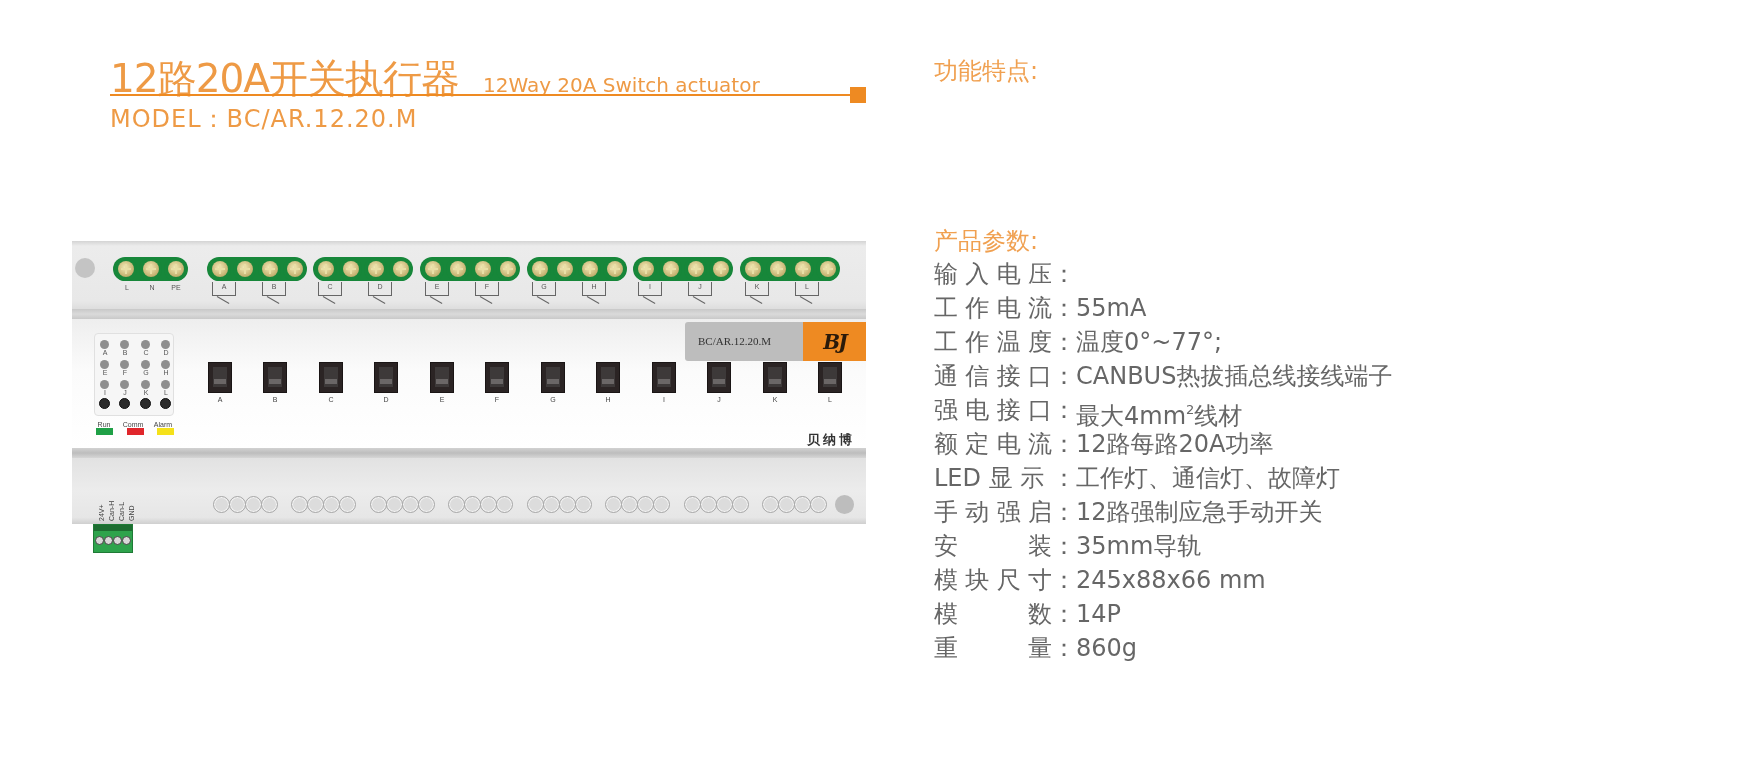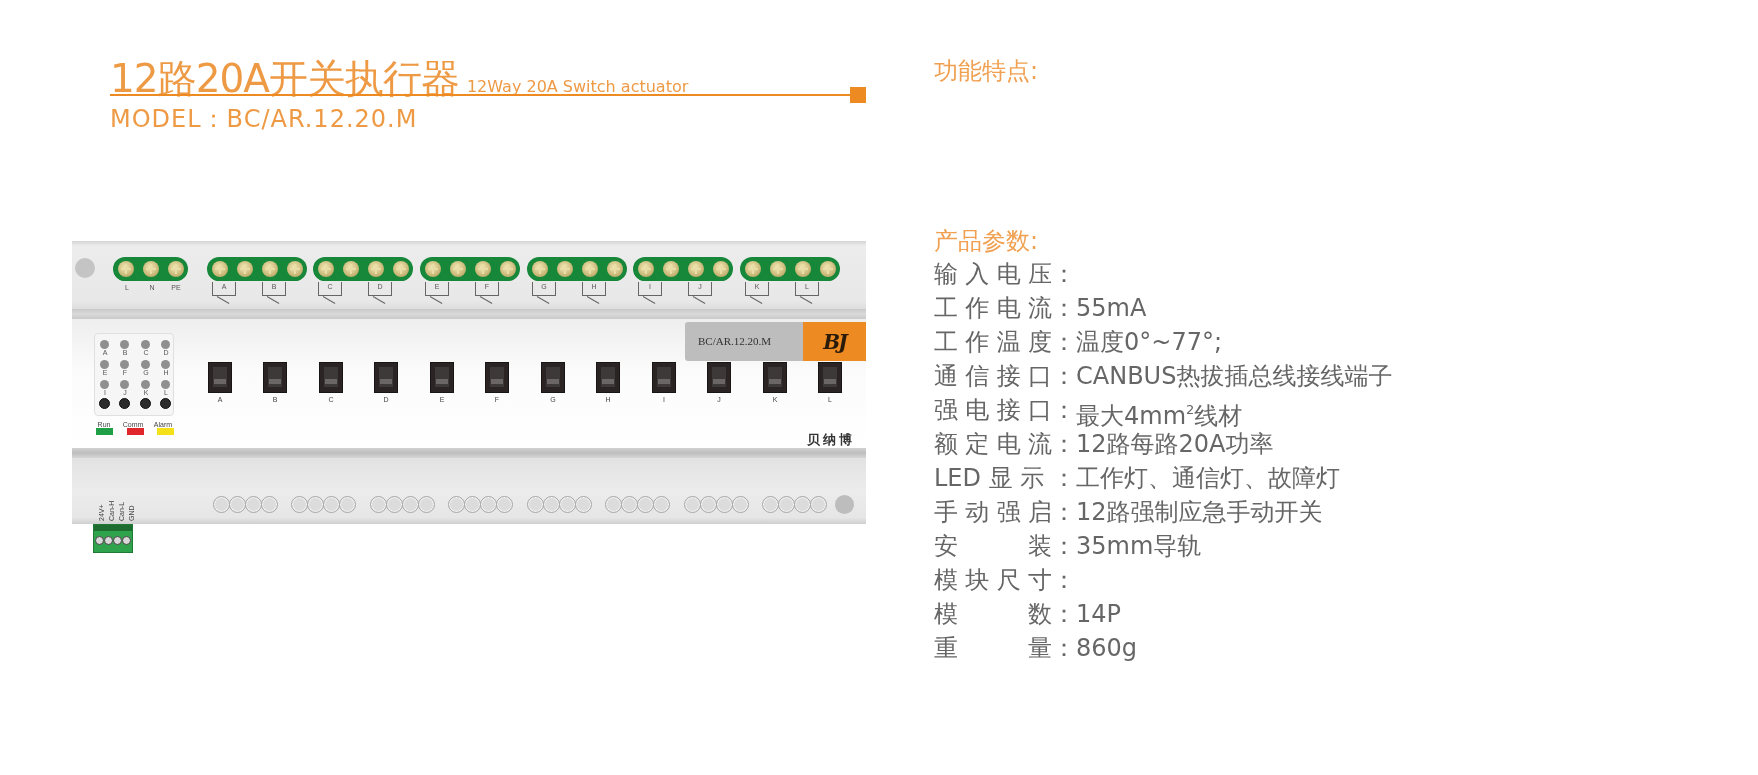--- a/index.html
+++ b/index.html
@@ -2,21 +2,21 @@
 <html><head>
 <meta charset="utf-8">
 <style>
   * { box-sizing: border-box; margin: 0; padding: 0; }
   html, body { width: 1758px; height: 775px; background: #ffffff; overflow: hidden; }
   body { position: relative; font-family: "DejaVu Sans", "Liberation Sans", sans-serif; color: #666666; }
 
   
   .title-row { position: absolute; left: 110px; top: 52px; white-space: nowrap; color: #EE9A45; }
   .title-cn { font-size: 39px; letter-spacing: -1px; font-weight: normal; }
-  .title-en { font-size: 16px; margin-left: 8px; letter-spacing: 0px; }
+  .title-en { font-size: 20px; margin-left: 24px; letter-spacing: 0px; }
   .title-line { position: absolute; left: 110px; top: 94px; width: 742px; height: 2px; background: #EE8A22; }
   .title-square { position: absolute; left: 850px; top: 87px; width: 16px; height: 16px; background: #EE8A22; }
   .model { position: absolute; left: 110px; top: 103px; font-size: 24px; color: #EE9A45; letter-spacing: 1px; white-space: nowrap; }
 
   
   .device { position: absolute; left: 72px; top: 241px; width: 794px; height: 283px; }
   .band-top { position: absolute; left: 0; top: 0; width: 794px; height: 72px;
               background: linear-gradient(#d4d4d4 0px, #ececec 5px, #e8e8e8 60px, #d8d8d8 72px); }
   .ridge1 { position: absolute; left: 0; top: 68px; width: 794px; height: 10px;
             background: linear-gradient(#c8c8c8, #dadada 50%, #c9c9c9); }
@@ -469,20 +469,21 @@
       <span class="spec-val">35mm导轨</span>
   </div>
   <div class="spec-row">
     <span class="spec-key">
         <span>模</span>
         <span>块</span>
         <span>尺</span>
         <span>寸</span>
       </span>
       <span class="spec-colon">：</span>
+      <span class="spec-val">245x88x66 mm</span>
   </div>
   <div class="spec-row">
     <span class="spec-key">
         <span>模</span>
         <span>数</span>
       </span>
       <span class="spec-colon">：</span>
       <span class="spec-val">14P</span>
   </div>
   <div class="spec-row">

